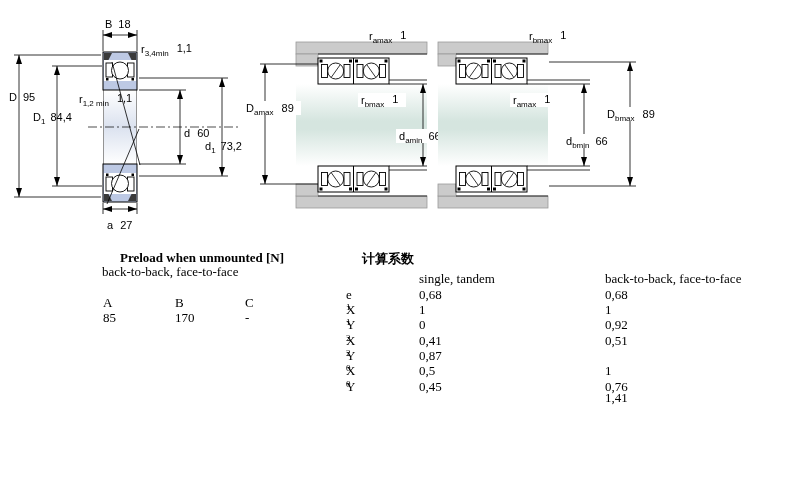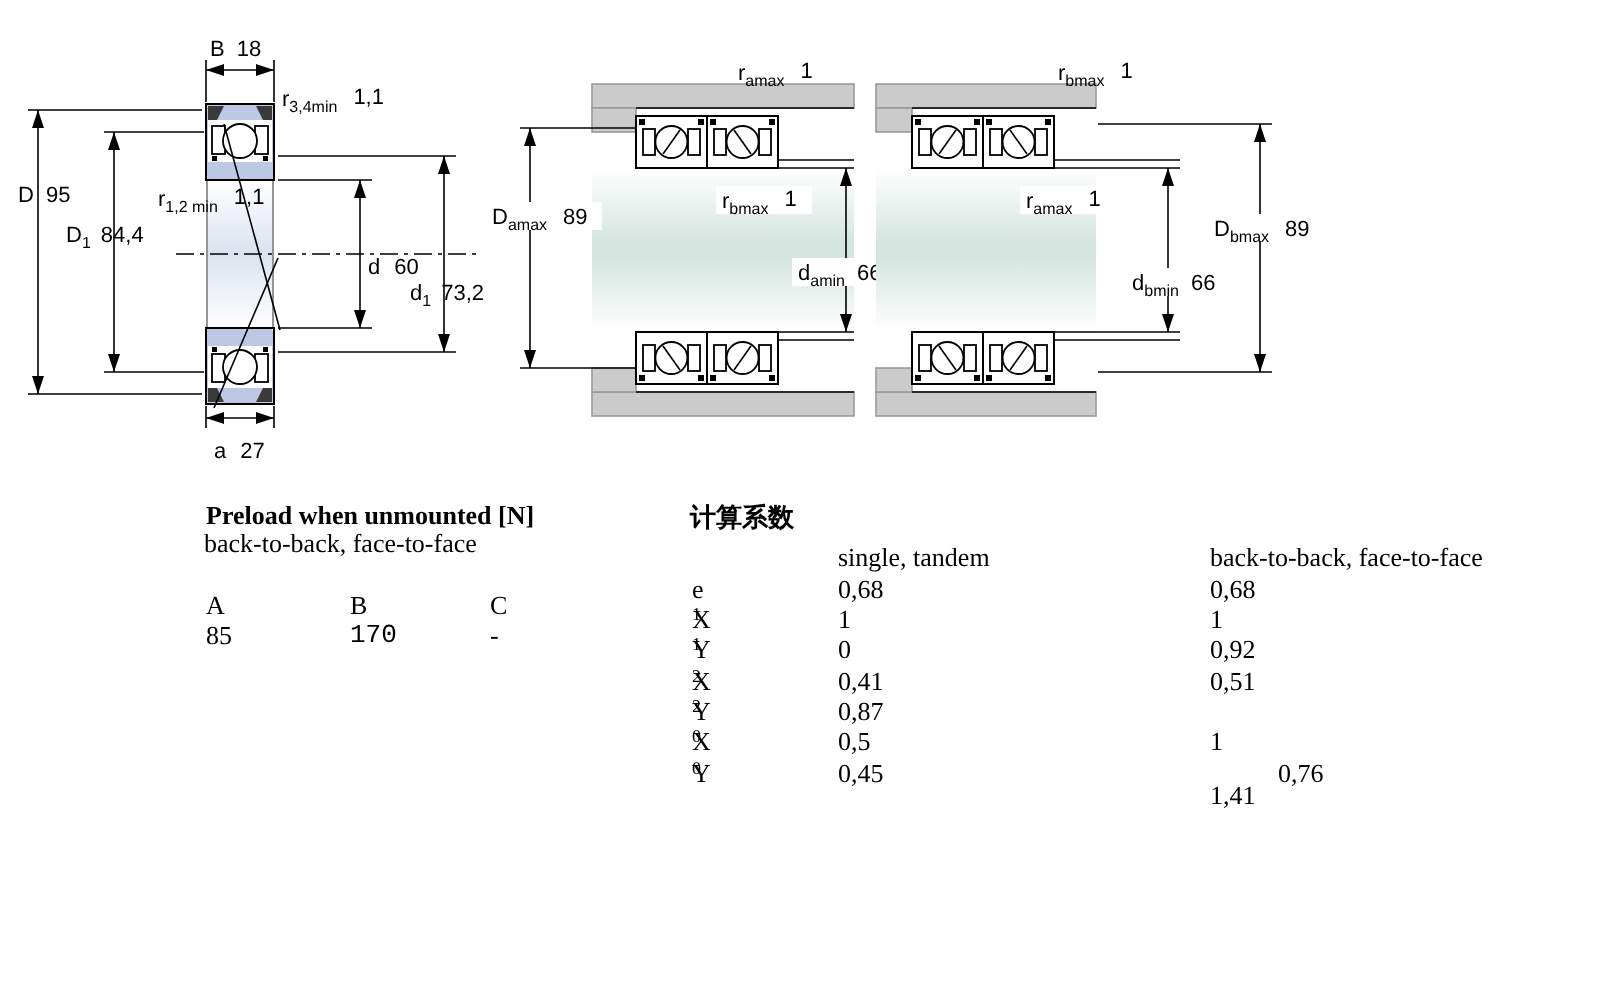--- a/index.html
+++ b/index.html
@@ -3,21 +3,21 @@
 <meta charset="utf-8">
 <style>
   html,body{margin:0;padding:0;}
   body{width:800px;height:500px;background:#fff;position:relative;overflow:hidden;
        font-family:"Liberation Serif",serif;color:#000;}
   #stage{position:absolute;left:0;top:0;width:648px;height:500px;}
   svg text{font-family:"Liberation Sans",sans-serif;font-size:11px;fill:#000;}
   svg .sub{font-size:8px;}
   .abs{position:absolute;white-space:nowrap;}
   .serif{font-family:"Liberation Serif",serif;font-size:13px;}
-  .bold{font-weight:bold;}
+  .bold{font-weight:bold;margin-left:17px;}
   .sb{font-size:9px;vertical-align:-3px;}
   .cols span{position:absolute;top:0;} 
 </style>
 </head>
 <body>
 
 <div id="stage">
 
 <svg width="800" height="245" viewBox="0 0 800 245">
   <defs>
@@ -186,21 +186,21 @@
 
 <div class="abs serif bold" style="left:103px;top:250px;">Preload when unmounted [N]</div>
 <div class="abs serif" style="left:102px;top:264px;">back-to-back, face-to-face</div>
 <div class="abs serif cols" style="left:103px;top:295px;width:200px;">
   <span style="left:0;">A</span>
   <span style="left:72px;">B</span>
   <span style="left:142px;">C</span>
 </div>
 <div class="abs serif cols" style="left:103px;top:310px;width:200px;">
   <span style="left:0;">85</span>
-  <span style="left:72px;font-family:Liberation Mono, monospace;">170</span>
+  <span style="left:72px;">170</span>
   <span style="left:142px;">-</span>
 </div>
 
 
 <div class="abs serif bold" style="left:345px;top:250px;">计算系数</div>
 <div class="abs serif cols" style="left:346px;top:271px;width:420px;">
   <span style="left:73px;">single, tandem</span>
   <span style="left:259px;">back-to-back, face-to-face</span>
 </div>
 <div class="abs serif cols" style="left:346px;top:287px;width:420px;">
@@ -250,16 +250,16 @@
       </span>
   <span style="left:73px;">0,5</span>
   <span style="left:259px;">1</span>
 </div>
 <div class="abs serif cols" style="left:346px;top:379px;width:420px;">
   <span style="left:0;">
         <span>Y</span>
         <span class="sb">0</span>
       </span>
   <span style="left:73px;">0,45</span>
-  <span style="left:259px;margin-left:34px;">0,76</span>
+  <span style="left:259px;">0,76</span>
 </div>
 
 </div>
 
 </body></html>

